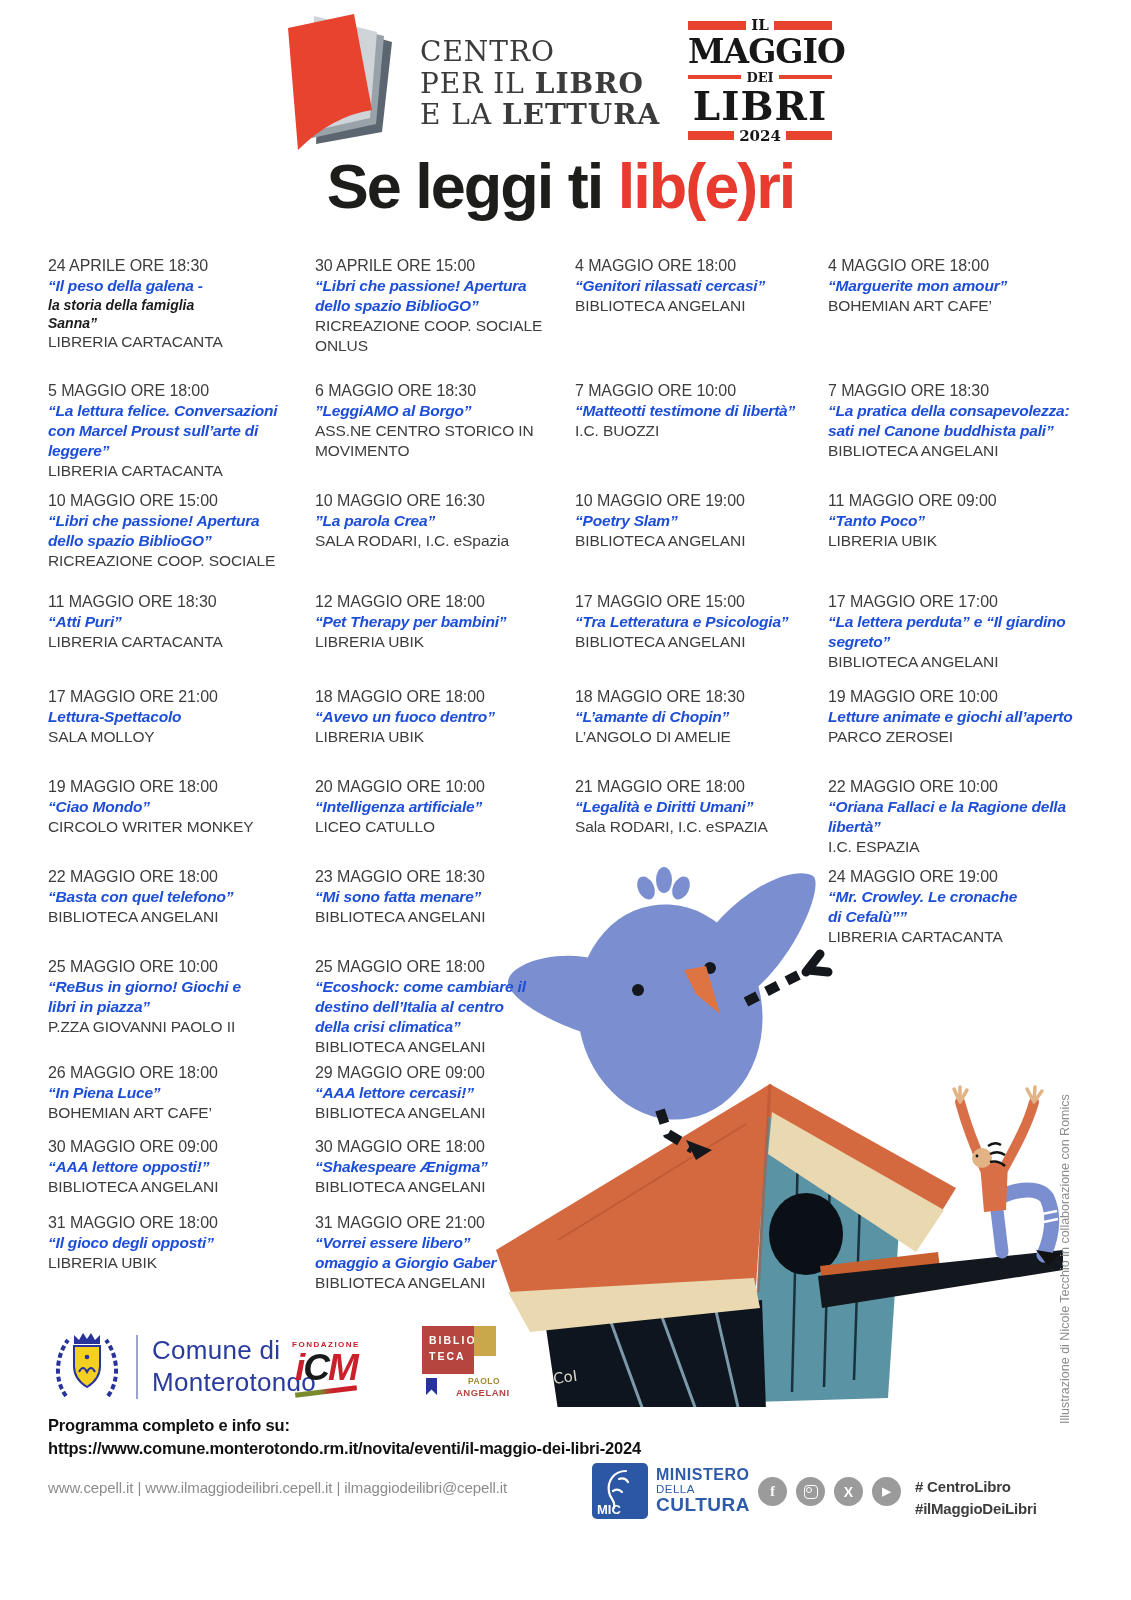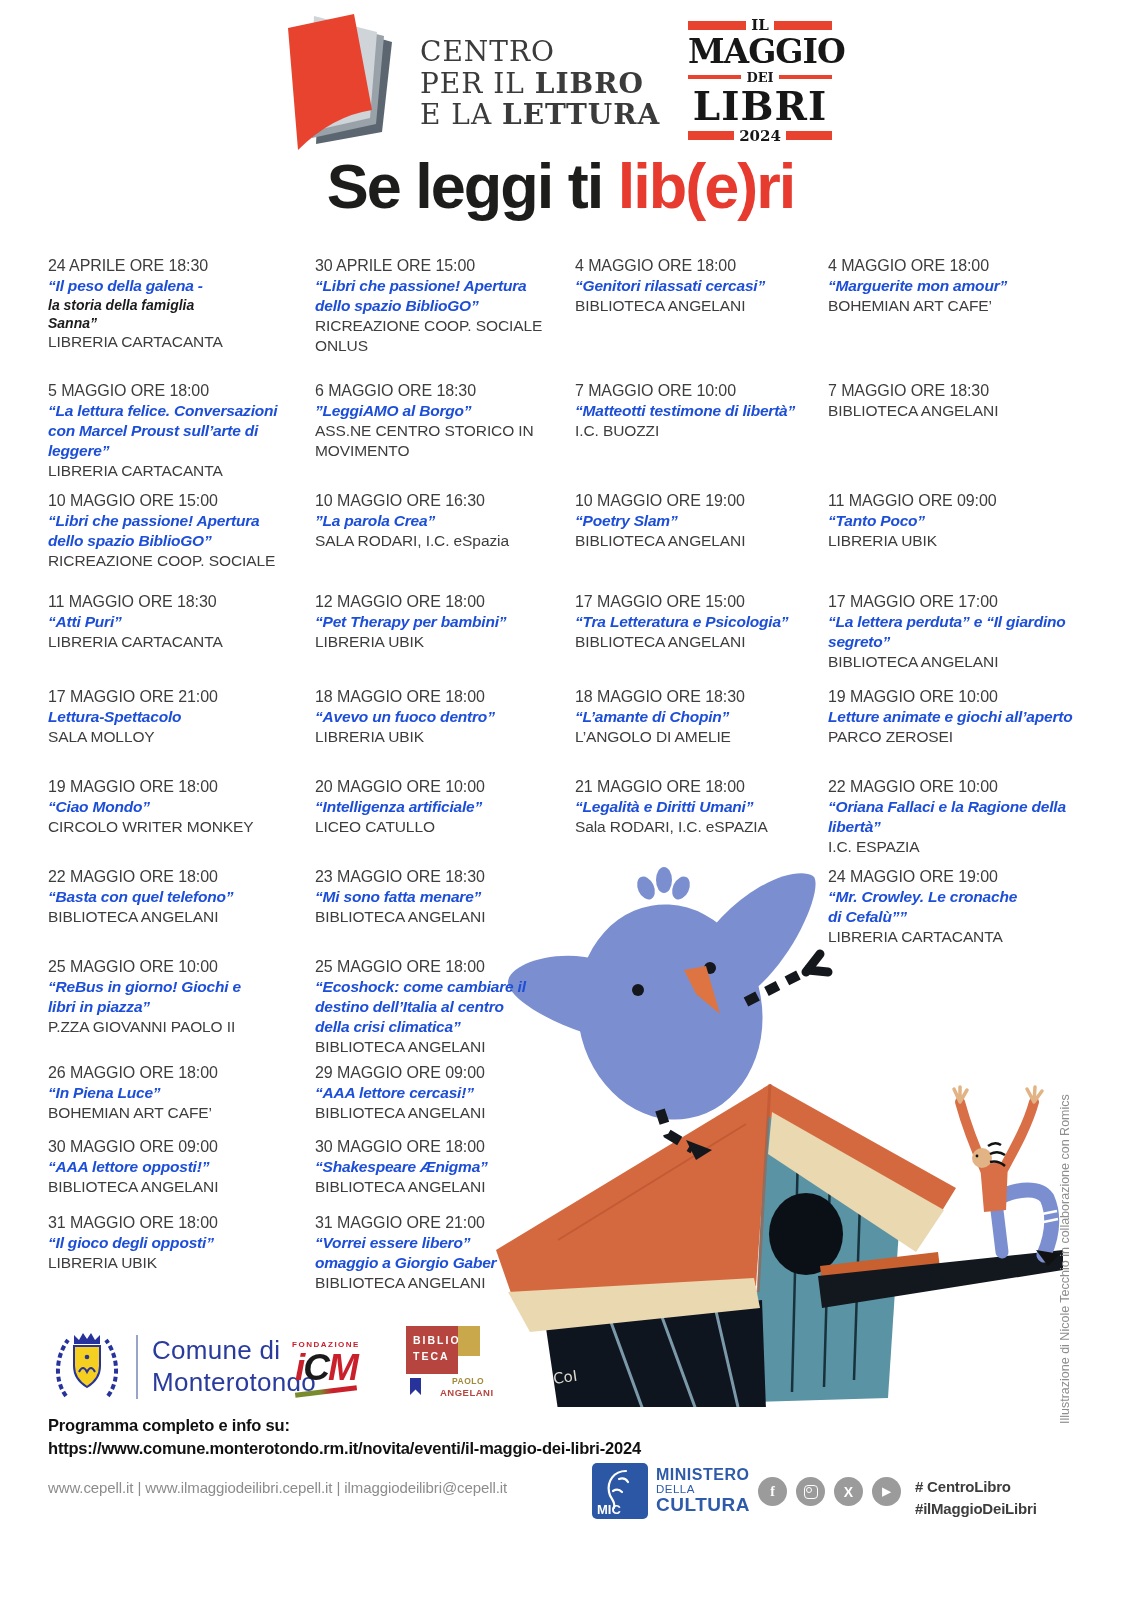--- a/index.html
+++ b/index.html
@@ -43,21 +43,21 @@
   
   .comune{position:absolute;left:52px;top:1330px;display:flex;align-items:center;gap:14px;}
   .comune-sep{width:0;height:64px;border-left:2px solid #9aa4c9;}
   .comune-text{font-size:26px;line-height:1.22;color:#2a3b9e;letter-spacing:.3px;}
   .icm{position:absolute;left:286px;top:1340px;width:80px;text-align:center;}
   .icm-top{font-size:8px;font-weight:bold;color:#c9202c;letter-spacing:1.5px;}
   .icm-name{font-size:37px;font-weight:bold;font-style:italic;letter-spacing:-2px;line-height:1;}
   .icm-name .i{color:#c9202c;}  .icm-name .c{color:#1a1a1a;}  .icm-name .m{color:#c9202c;}
   .icm-ribbon{margin:3px auto 0;width:62px;height:5px;transform:rotate(-7deg);
               background:linear-gradient(90deg,#7a8b2e 0 40%,#c9202c 60% 100%);}
-  .bib{position:absolute;left:400px;top:1326px;width:96px;height:84px;}
+  .bib{position:absolute;left:416px;top:1326px;width:96px;height:84px;}
   .bib-red{position:absolute;left:6px;top:0;width:52px;height:48px;background:#b5453e;color:#fff;
            font-size:10.5px;font-weight:bold;letter-spacing:2px;line-height:1.5;padding:7px 0 0 7px;box-sizing:border-box;}
   .bib-gold{position:absolute;left:58px;top:0;width:22px;height:30px;background:#c8a84b;}
   .bib-paolo{position:absolute;left:52px;top:50px;font-size:8.5px;font-weight:bold;color:#a08a3a;letter-spacing:.5px;}
   .bib-ang{position:absolute;left:40px;top:61px;font-size:9.5px;font-weight:bold;color:#b5453e;letter-spacing:.5px;}
   .bib-mark{position:absolute;left:10px;top:52px;width:11px;height:17px;background:#27339b;
             clip-path:polygon(0 0,100% 0,100% 100%,50% 68%,0 100%);}
   .programma{position:absolute;left:48px;top:1414px;font-size:16.5px;font-weight:bold;color:#111;
              line-height:1.42;letter-spacing:-0.2px;}
   .cepell-links{position:absolute;left:48px;top:1479px;font-size:15px;color:#8c8c8c;letter-spacing:-0.1px;}
@@ -326,20 +326,22 @@
         <div class="ev-title">“Legalità e Diritti Umani”</div>
         <div class="ev-venue">Sala RODARI, I.C. eSPAZIA</div>
       </div>
       <div class="event" style="left: 828px; top: 255px;">
         <div class="ev-date">4 MAGGIO ORE 18:00</div>
         <div class="ev-title">“Marguerite mon amour”</div>
         <div class="ev-venue">BOHEMIAN ART CAFE’</div>
       </div>
       <div class="event" style="left: 828px; top: 380px;">
         <div class="ev-date">7 MAGGIO ORE 18:30</div>
+        <div class="ev-title">“La pratica della consapevolezza:
+sati nel Canone buddhista pali”</div>
         <div class="ev-venue">BIBLIOTECA ANGELANI</div>
       </div>
       <div class="event" style="left: 828px; top: 490px;">
         <div class="ev-date">11 MAGGIO ORE 09:00</div>
         <div class="ev-title">“Tanto Poco”</div>
         <div class="ev-venue">LIBRERIA UBIK</div>
       </div>
       <div class="event" style="left: 828px; top: 591px;">
         <div class="ev-date">17 MAGGIO ORE 17:00</div>
         <div class="ev-title">“La lettera perduta” e “Il giardino

